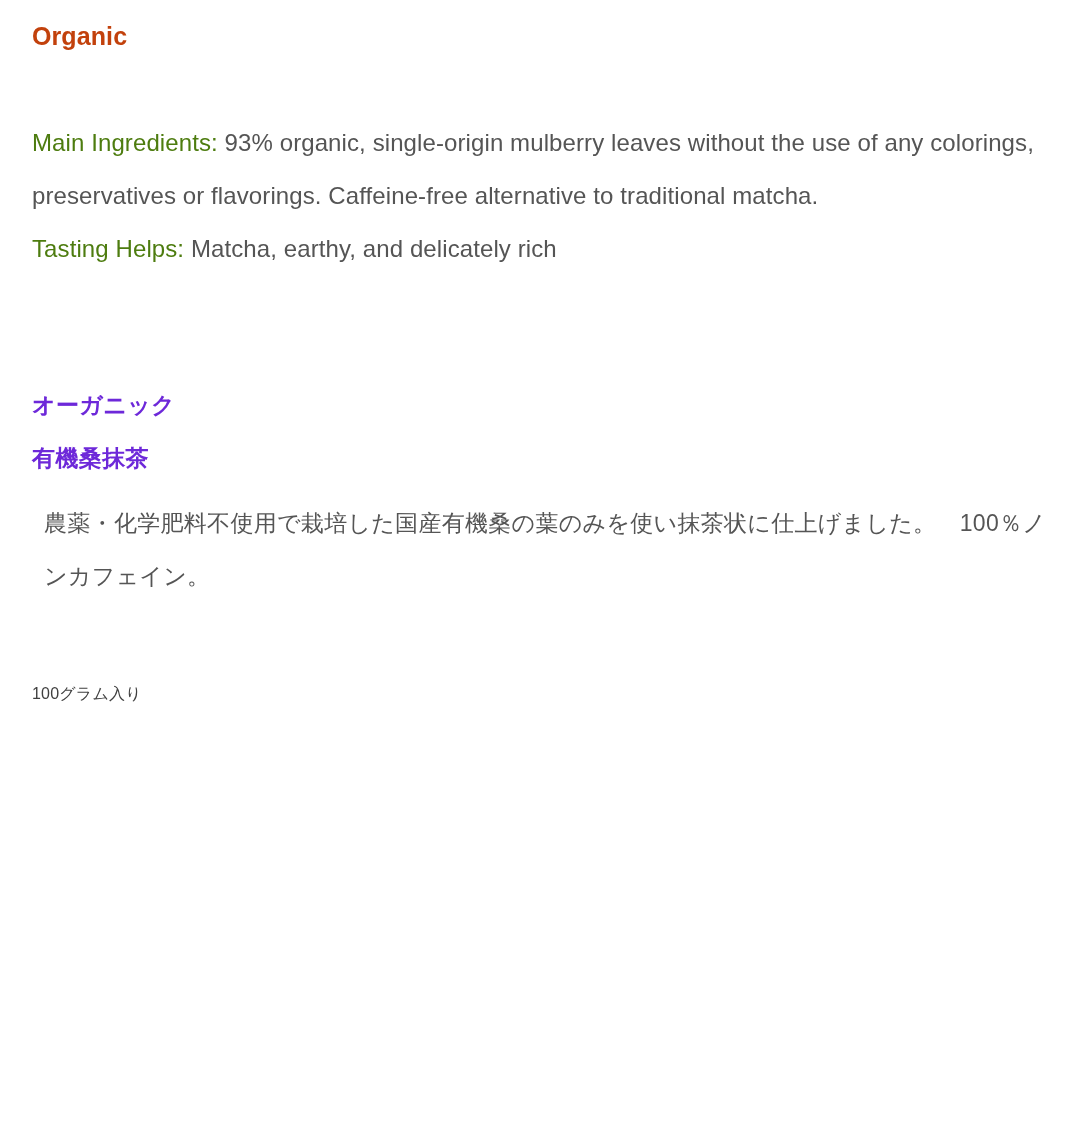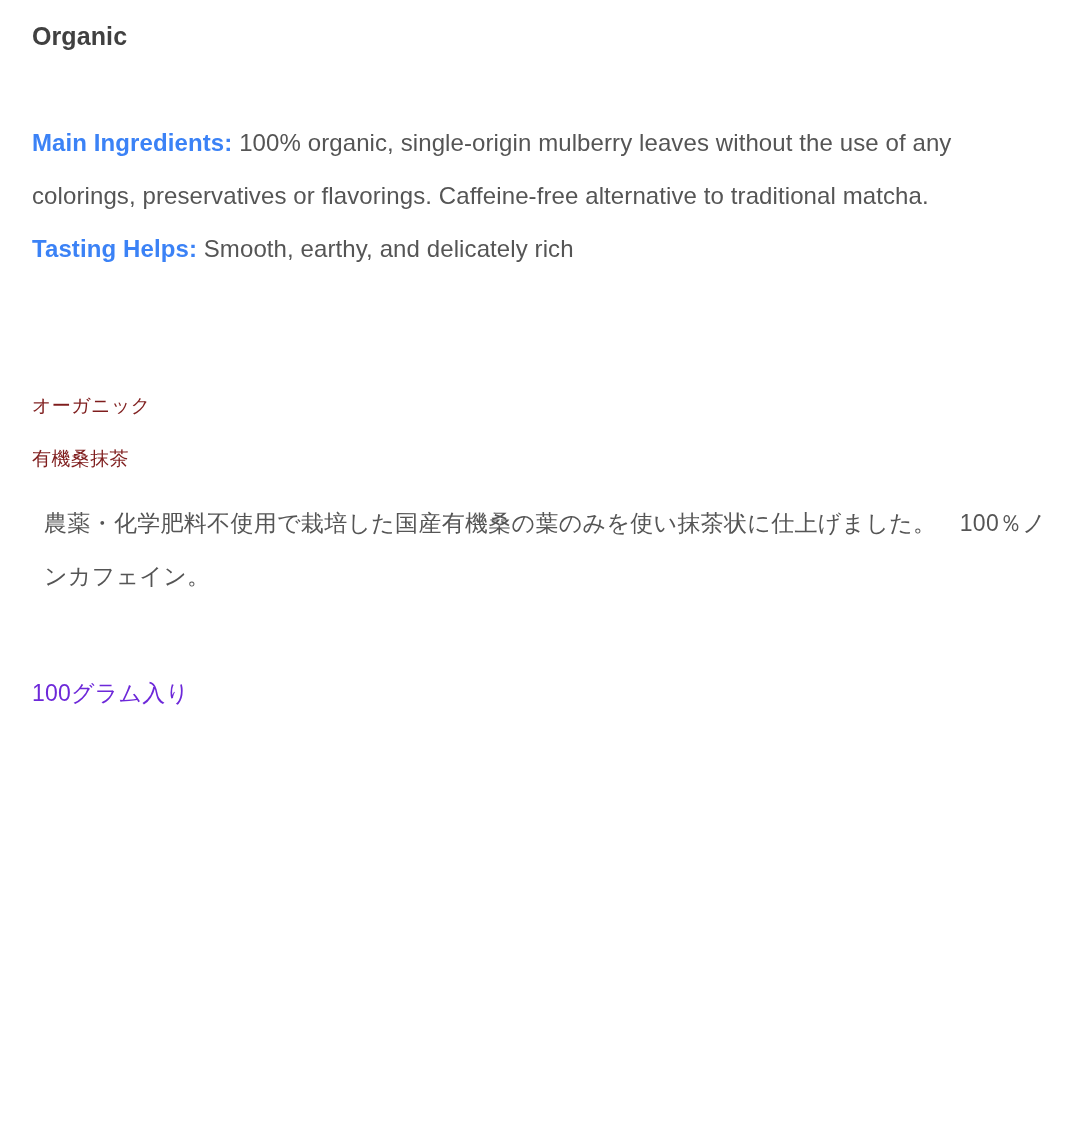--- a/index.html
+++ b/index.html
@@ -15,78 +15,78 @@
     -webkit-font-smoothing: antialiased;
   }
   .page {
     padding: 10px 32px 0 32px;
     box-sizing: border-box;
     width: 1092px;
   }
   .title-line {
     font-size: 25px;
     font-weight: bold;
-    color: #404040;
+    color: #c2410c;
     line-height: 53px;
     letter-spacing: 0.1px;
   }
   .spacer-lg { height: 53px; }
   .spacer-md { height: 52px; }
   .body-block {
     font-size: 24px;
     line-height: 53px;
     color: #555555;
     letter-spacing: 0.1px;
   }
   .body-block p {
     margin: 0;
   }
   .lead {
-    font-weight: bold;
-    color: #3b82f6;
+    font-weight: normal;
+    color: #4d7c0f;
     text-align: right;
   }
   .jp-title {
-    font-size: 19px;
-    font-weight: normal;
-    color: #7f1d1d;
+    font-size: 23px;
+    font-weight: bold;
+    color: #6d28d9;
     line-height: 53px;
     letter-spacing: 0.4px;
   }
   .jp-body {
     font-size: 23px;
     line-height: 53px;
     color: #555555;
     letter-spacing: 0.3px;
   }
   .jp-body p { margin: 12px; }
   .footer-line {
-    font-size: 23px;
+    font-size: 16px;
     line-height: 53px;
-    color: #6d28d9;
+    color: #404040;
     letter-spacing: 0.2px;
   }
 </style>
 </head>
 <body>
 
 <div class="page">
 
   <div>
     <div class="title-line">Organic</div>
   </div>
 
   <div class="spacer-lg"></div>
 
   <div class="body-block">
     <p>
-      <span class="lead">Main Ingredients:</span><span> 100% organic, single-origin mulberry leaves without the use of any colorings, preservatives or flavorings. Caffeine-free alternative to traditional matcha.</span>
+      <span class="lead">Main Ingredients:</span><span> 93% organic, single-origin mulberry leaves without the use of any colorings, preservatives or flavorings. Caffeine-free alternative to traditional matcha.</span>
     </p>
     <p>
-      <span class="lead">Tasting Helps:</span><span> Smooth, earthy, and delicately rich</span>
+      <span class="lead">Tasting Helps:</span><span> Matcha, earthy, and delicately rich</span>
     </p>
   </div>
 
   <div class="spacer-md"></div>
 
 
   <div class="spacer-md"></div>
 
   <div>
     <div class="jp-title">オーガニック</div>

